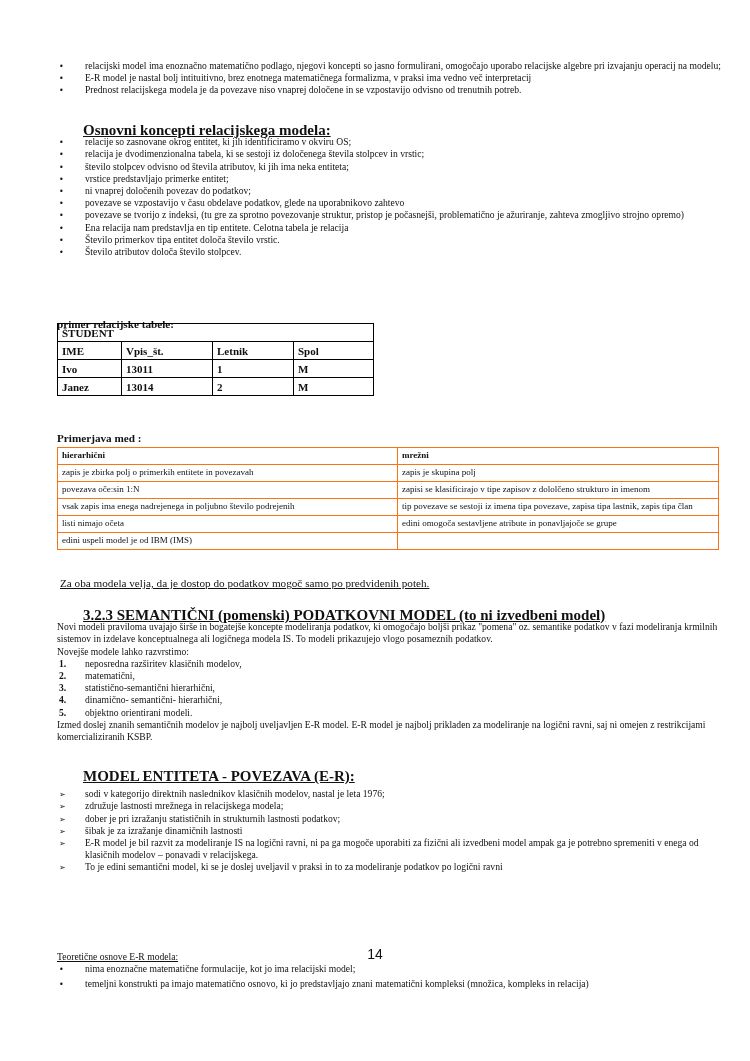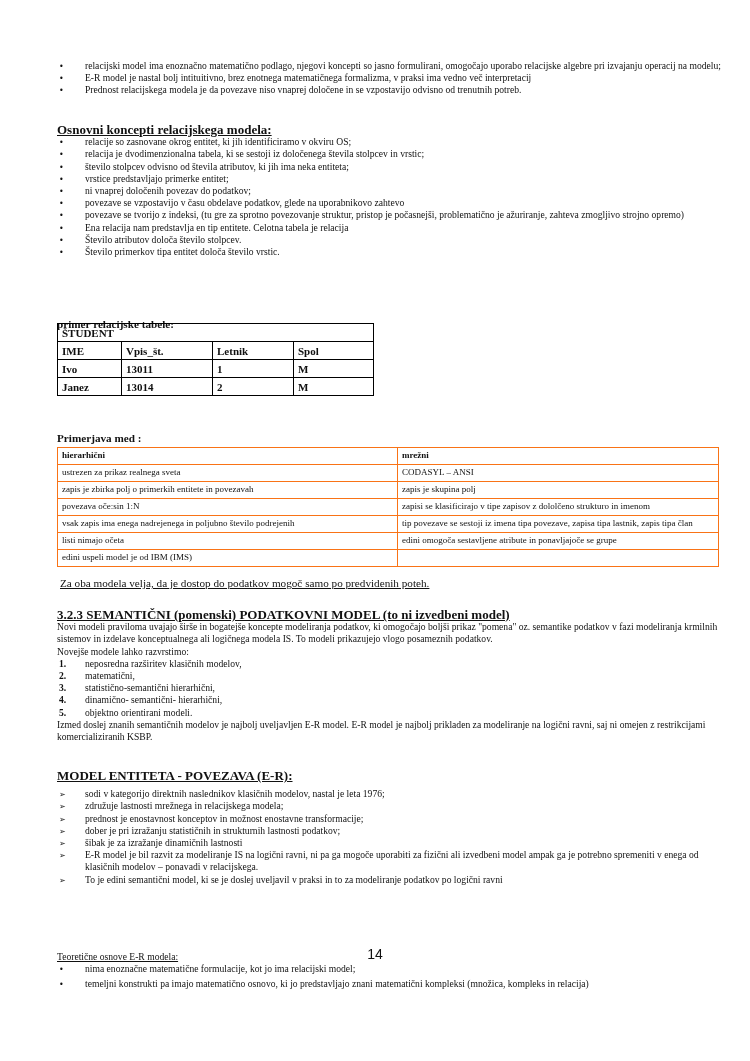--- a/index.html
+++ b/index.html
@@ -8,21 +8,21 @@
       font-family: "Liberation Serif", "DejaVu Serif", serif;
       color: #111111;
     }
     .page { position: absolute; left: 0; top: 0; width: 704px; height: 1061px; }
     .blk { position: absolute; left: 57px; width: 668px; font-size: 9.6px; line-height: 12.2px; }
     ul.bul { list-style: none; margin: 0; padding: 0; }
     ul.bul li { position: relative; padding-left: 28px; }
     ul.bul li .mk { position: absolute; left: 2px; top: 0; width: 20px; }
     .dot::before { content: "\2022"; font-family: "DejaVu Sans", sans-serif; font-size: 8px; }
     .arrow::before { content: "\27A2"; font-family: "DejaVu Sans", sans-serif; font-size: 8px; }
-    .h-ul { font-weight: bold; text-decoration: underline; font-size: 13px; }
+    .h-ul { font-weight: bold; text-decoration: underline; font-size: 15px; margin-left: 26px; }
     .h-big { font-weight: bold; font-size: 11.2px; }
     table { border-collapse: collapse; }
     .stud { position: absolute; left: 57px; top: 323px; width: 317px; font-size: 11px; }
     .stud td { border: 1px solid #000; padding: 1px 4px; height: 15px; line-height: 14px; font-weight: bold; }
     .stud .cap { font-weight: bold; }
     .cmp { position: absolute; left: 57px; top: 447px; width: 662px; font-size: 9px; }
     .cmp td { border: 1px solid #f97316; padding: 2px 4px; line-height: 11px; vertical-align: top; height: 12px; }
     .cmp td.l { width: 331px; }
     .cmp td.r { text-align: justify; }
     .cmp .hd { font-weight: bold; }
@@ -50,22 +50,22 @@
     <div class="h-ul">Osnovni koncepti relacijskega modela:</div>
     <ul class="bul">
       <li><span class="mk dot"></span><span>relacije so zasnovane okrog entitet, ki jih identificiramo v okviru OS;</span></li>
       <li><span class="mk dot"></span><span>relacija je dvodimenzionalna tabela, ki se sestoji iz določenega števila stolpcev in vrstic;</span></li>
       <li><span class="mk dot"></span><span>število stolpcev odvisno od števila atributov, ki jih ima neka entiteta;</span></li>
       <li><span class="mk dot"></span><span>vrstice predstavljajo primerke entitet;</span></li>
       <li><span class="mk dot"></span><span>ni vnaprej določenih povezav do podatkov;</span></li>
       <li><span class="mk dot"></span><span>povezave se vzpostavijo v času obdelave podatkov, glede na uporabnikovo zahtevo</span></li>
       <li><span class="mk dot"></span><span>povezave se tvorijo z indeksi, (tu gre za sprotno povezovanje struktur, pristop je počasnejši, problematično je ažuriranje, zahteva zmogljivo strojno opremo)</span></li>
       <li><span class="mk dot"></span><span>Ena relacija nam predstavlja en tip entitete. Celotna tabela je relacija</span></li>
+      <li><span class="mk dot"></span><span>Število primerkov tipa entitet določa število vrstic.</span></li>
       <li><span class="mk dot"></span><span>Število atributov določa število stolpcev.</span></li>
-      <li><span class="mk dot"></span><span>Število primerkov tipa entitet določa število vrstic.</span></li>
     </ul>
   </div>
 
   <div class="blk h-big" style="top:293px;margin-top:25px;">primer relacijske tabele:</div>
   <table class="stud">
     <tbody>
         <tr>
       <td colspan="4" class="cap">ŠTUDENT</td>
     </tr>
     <tr>
@@ -88,24 +88,20 @@
     </tr>
   </tbody>
     </table>
 
   <div class="blk h-big" style="top:432px;">Primerjava med :</div>
   <table class="cmp">
     <tbody>
         <tr>
       <td class="l hd">hierarhični</td>
       <td class="r hd">mrežni</td>
-    </tr>
-    <tr>
-      <td class="l">ustrezen za prikaz realnega sveta</td>
-      <td class="r">CODASYL – ANSI</td>
     </tr>
     <tr>
       <td class="l">zapis je zbirka polj o primerkih entitete in povezavah</td>
       <td class="r">zapis je skupina polj</td>
     </tr>
     <tr>
       <td class="l">povezava oče:sin  1:N</td>
       <td class="r">zapisi se klasificirajo v tipe zapisov z dololčeno strukturo in imenom</td>
     </tr>
     <tr>
@@ -136,21 +132,20 @@
       <li><span class="n">5.</span><span>objektno orientirani modeli.</span></li>
     </ul>
     <div>Izmed doslej znanih semantičnih modelov je najbolj uveljavljen E-R model. E-R model je najbolj prikladen za modeliranje na logični ravni, saj ni omejen z restrikcijami komercializiranih KSBP.</div>
   </div>
 
   <div class="blk" style="top:770px;">
     <div class="h-ul" style="margin-bottom:6px;">MODEL ENTITETA - POVEZAVA (E-R):</div>
     <ul class="bul">
       <li><span class="mk arrow"></span><span>sodi v kategorijo direktnih naslednikov klasičnih modelov, nastal je leta 1976;</span></li>
       <li><span class="mk arrow"></span><span>združuje lastnosti mrežnega in relacijskega modela;</span></li>
-      <li><span class="mk arrow"></span><span>prednost je enostavnost konceptov in možnost enostavne transformacije;</span></li>
       <li><span class="mk arrow"></span><span>dober je pri izražanju statističnih in strukturnih lastnosti podatkov;</span></li>
       <li><span class="mk arrow"></span><span>šibak je za izražanje dinamičnih lastnosti</span></li>
       <li><span class="mk arrow"></span><span>E-R model je bil razvit za modeliranje IS na logični ravni, ni pa ga mogoče uporabiti za fizični ali izvedbeni model ampak ga je potrebno spremeniti v enega od klasičnih modelov – ponavadi v relacijskega.</span></li>
       <li><span class="mk arrow"></span><span>To je edini semantični model, ki se je doslej uveljavil v praksi in to za modeliranje podatkov po logični ravni</span></li>
     </ul>
   </div>
 
   <div class="blk" style="top:951px;">
     <div class="small-ul">Teoretične osnove E-R modela:</div>
     <ul class="bul">

